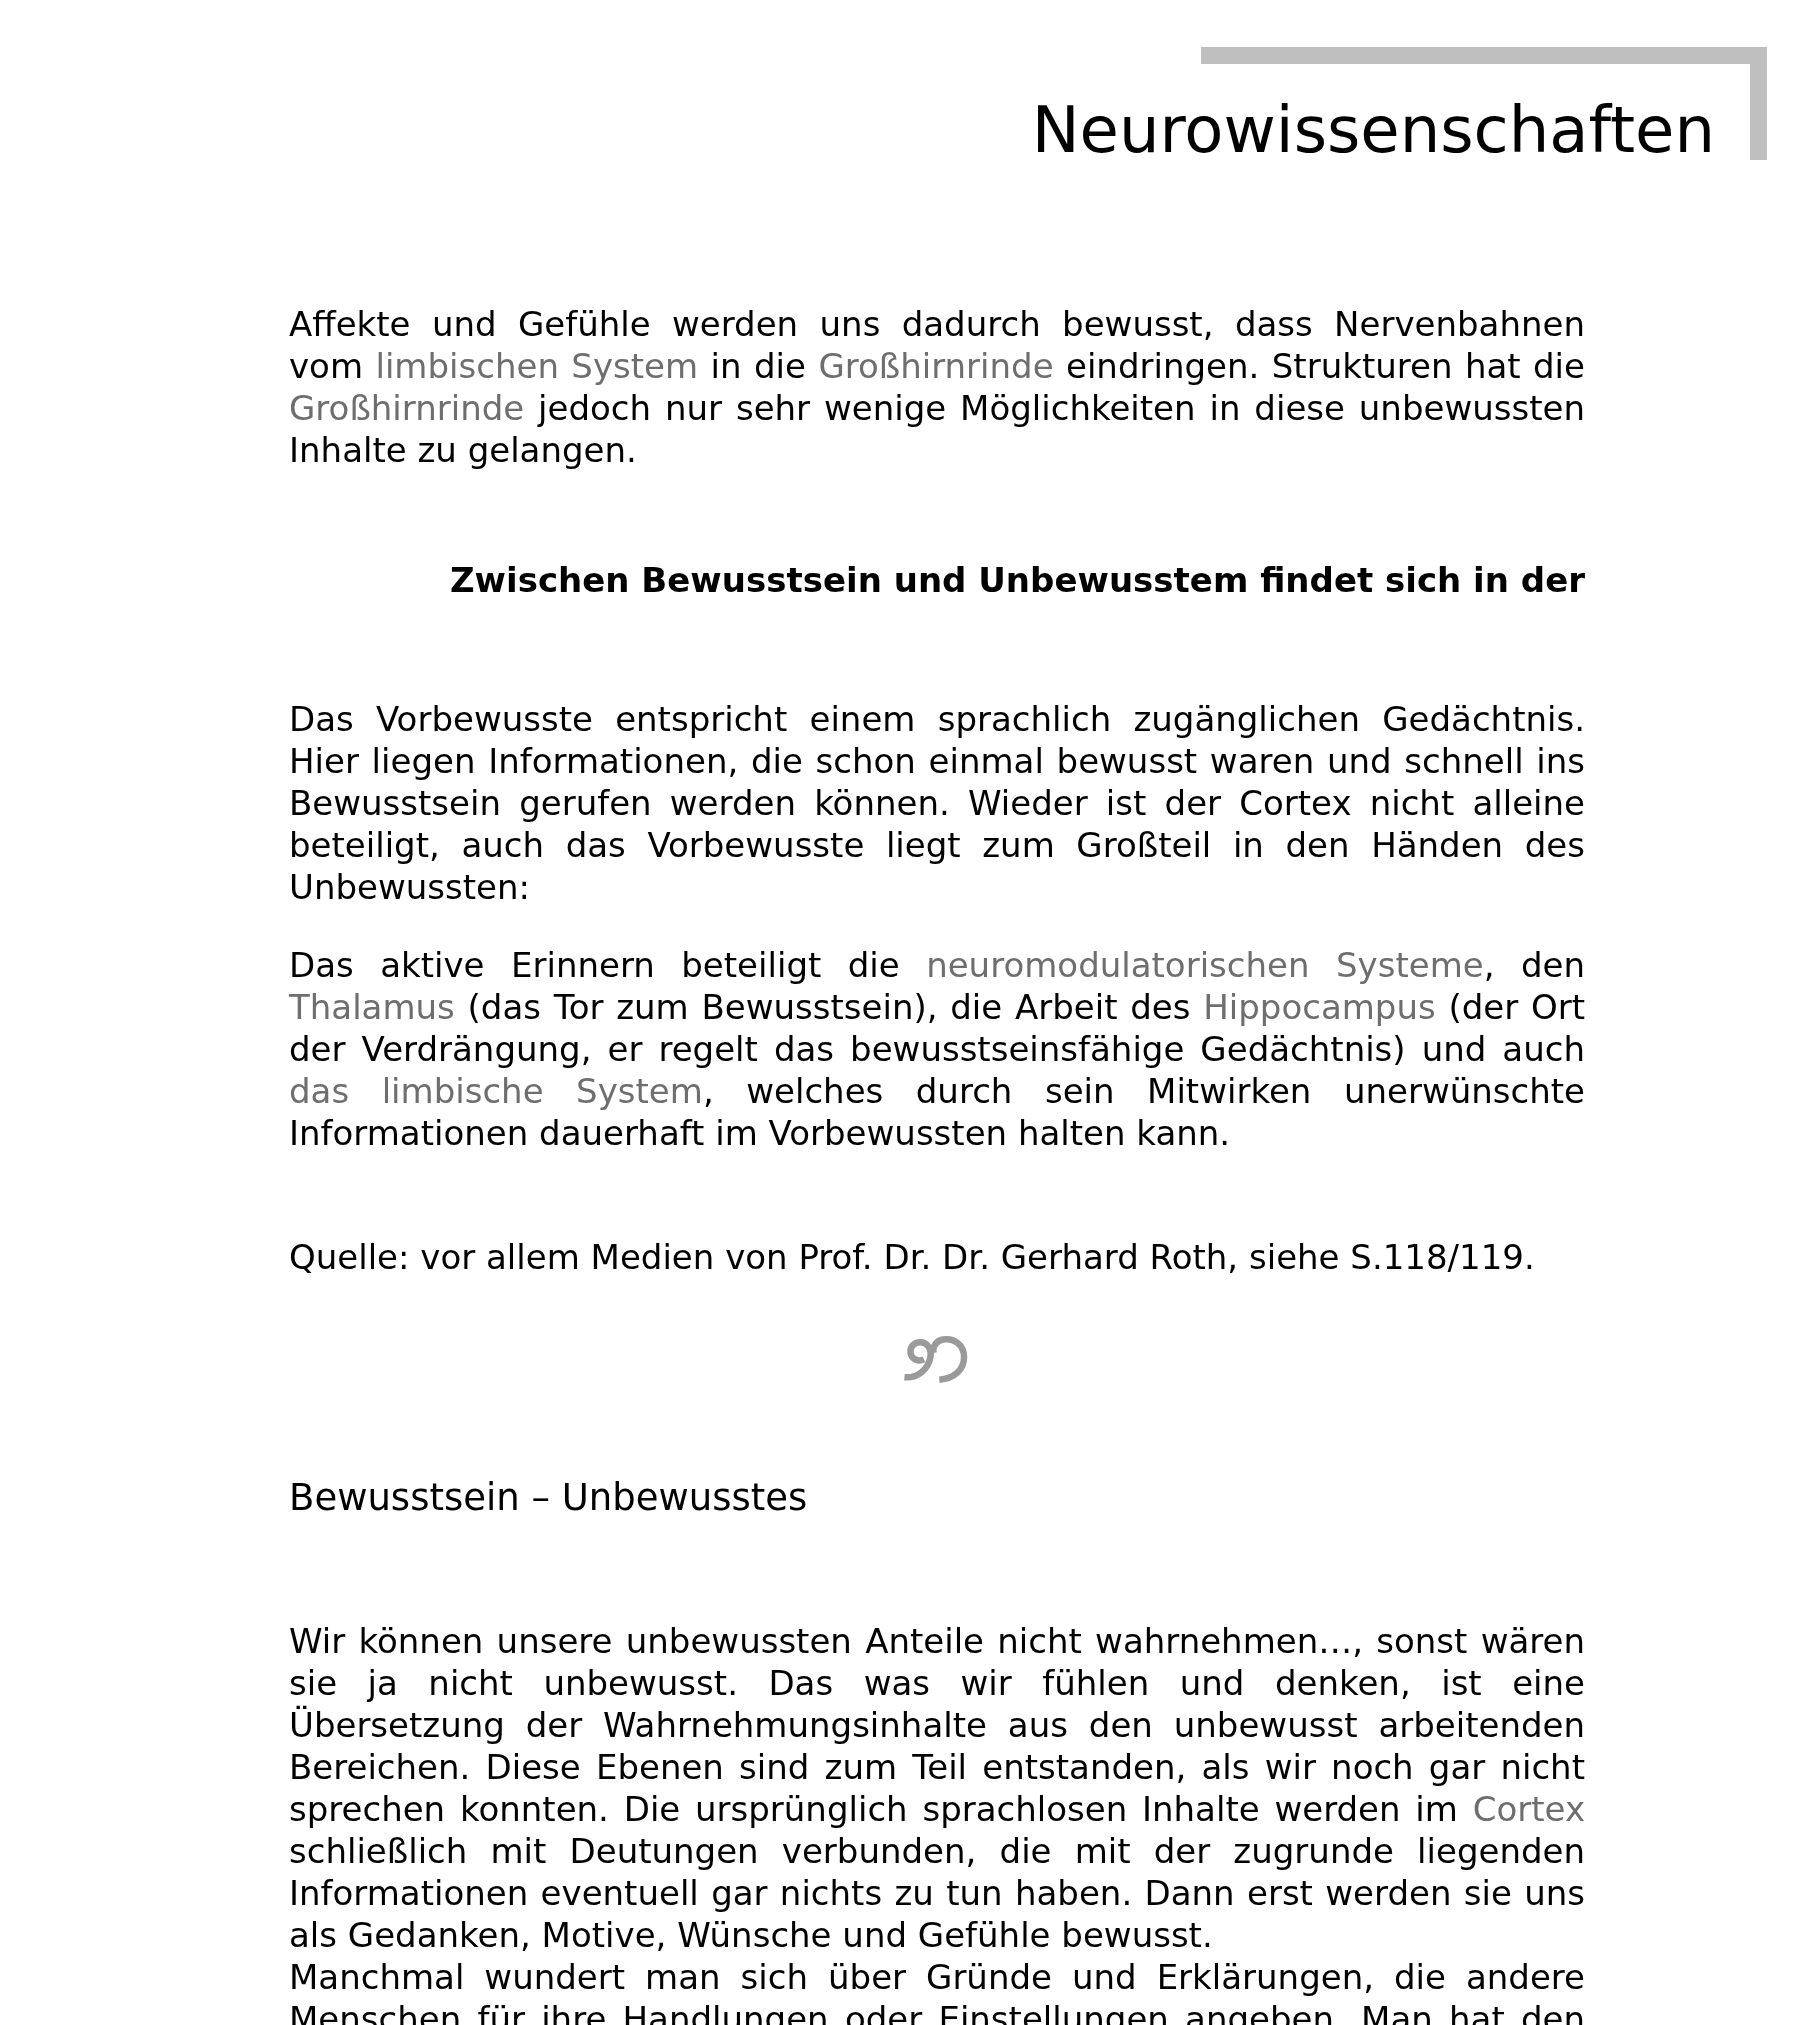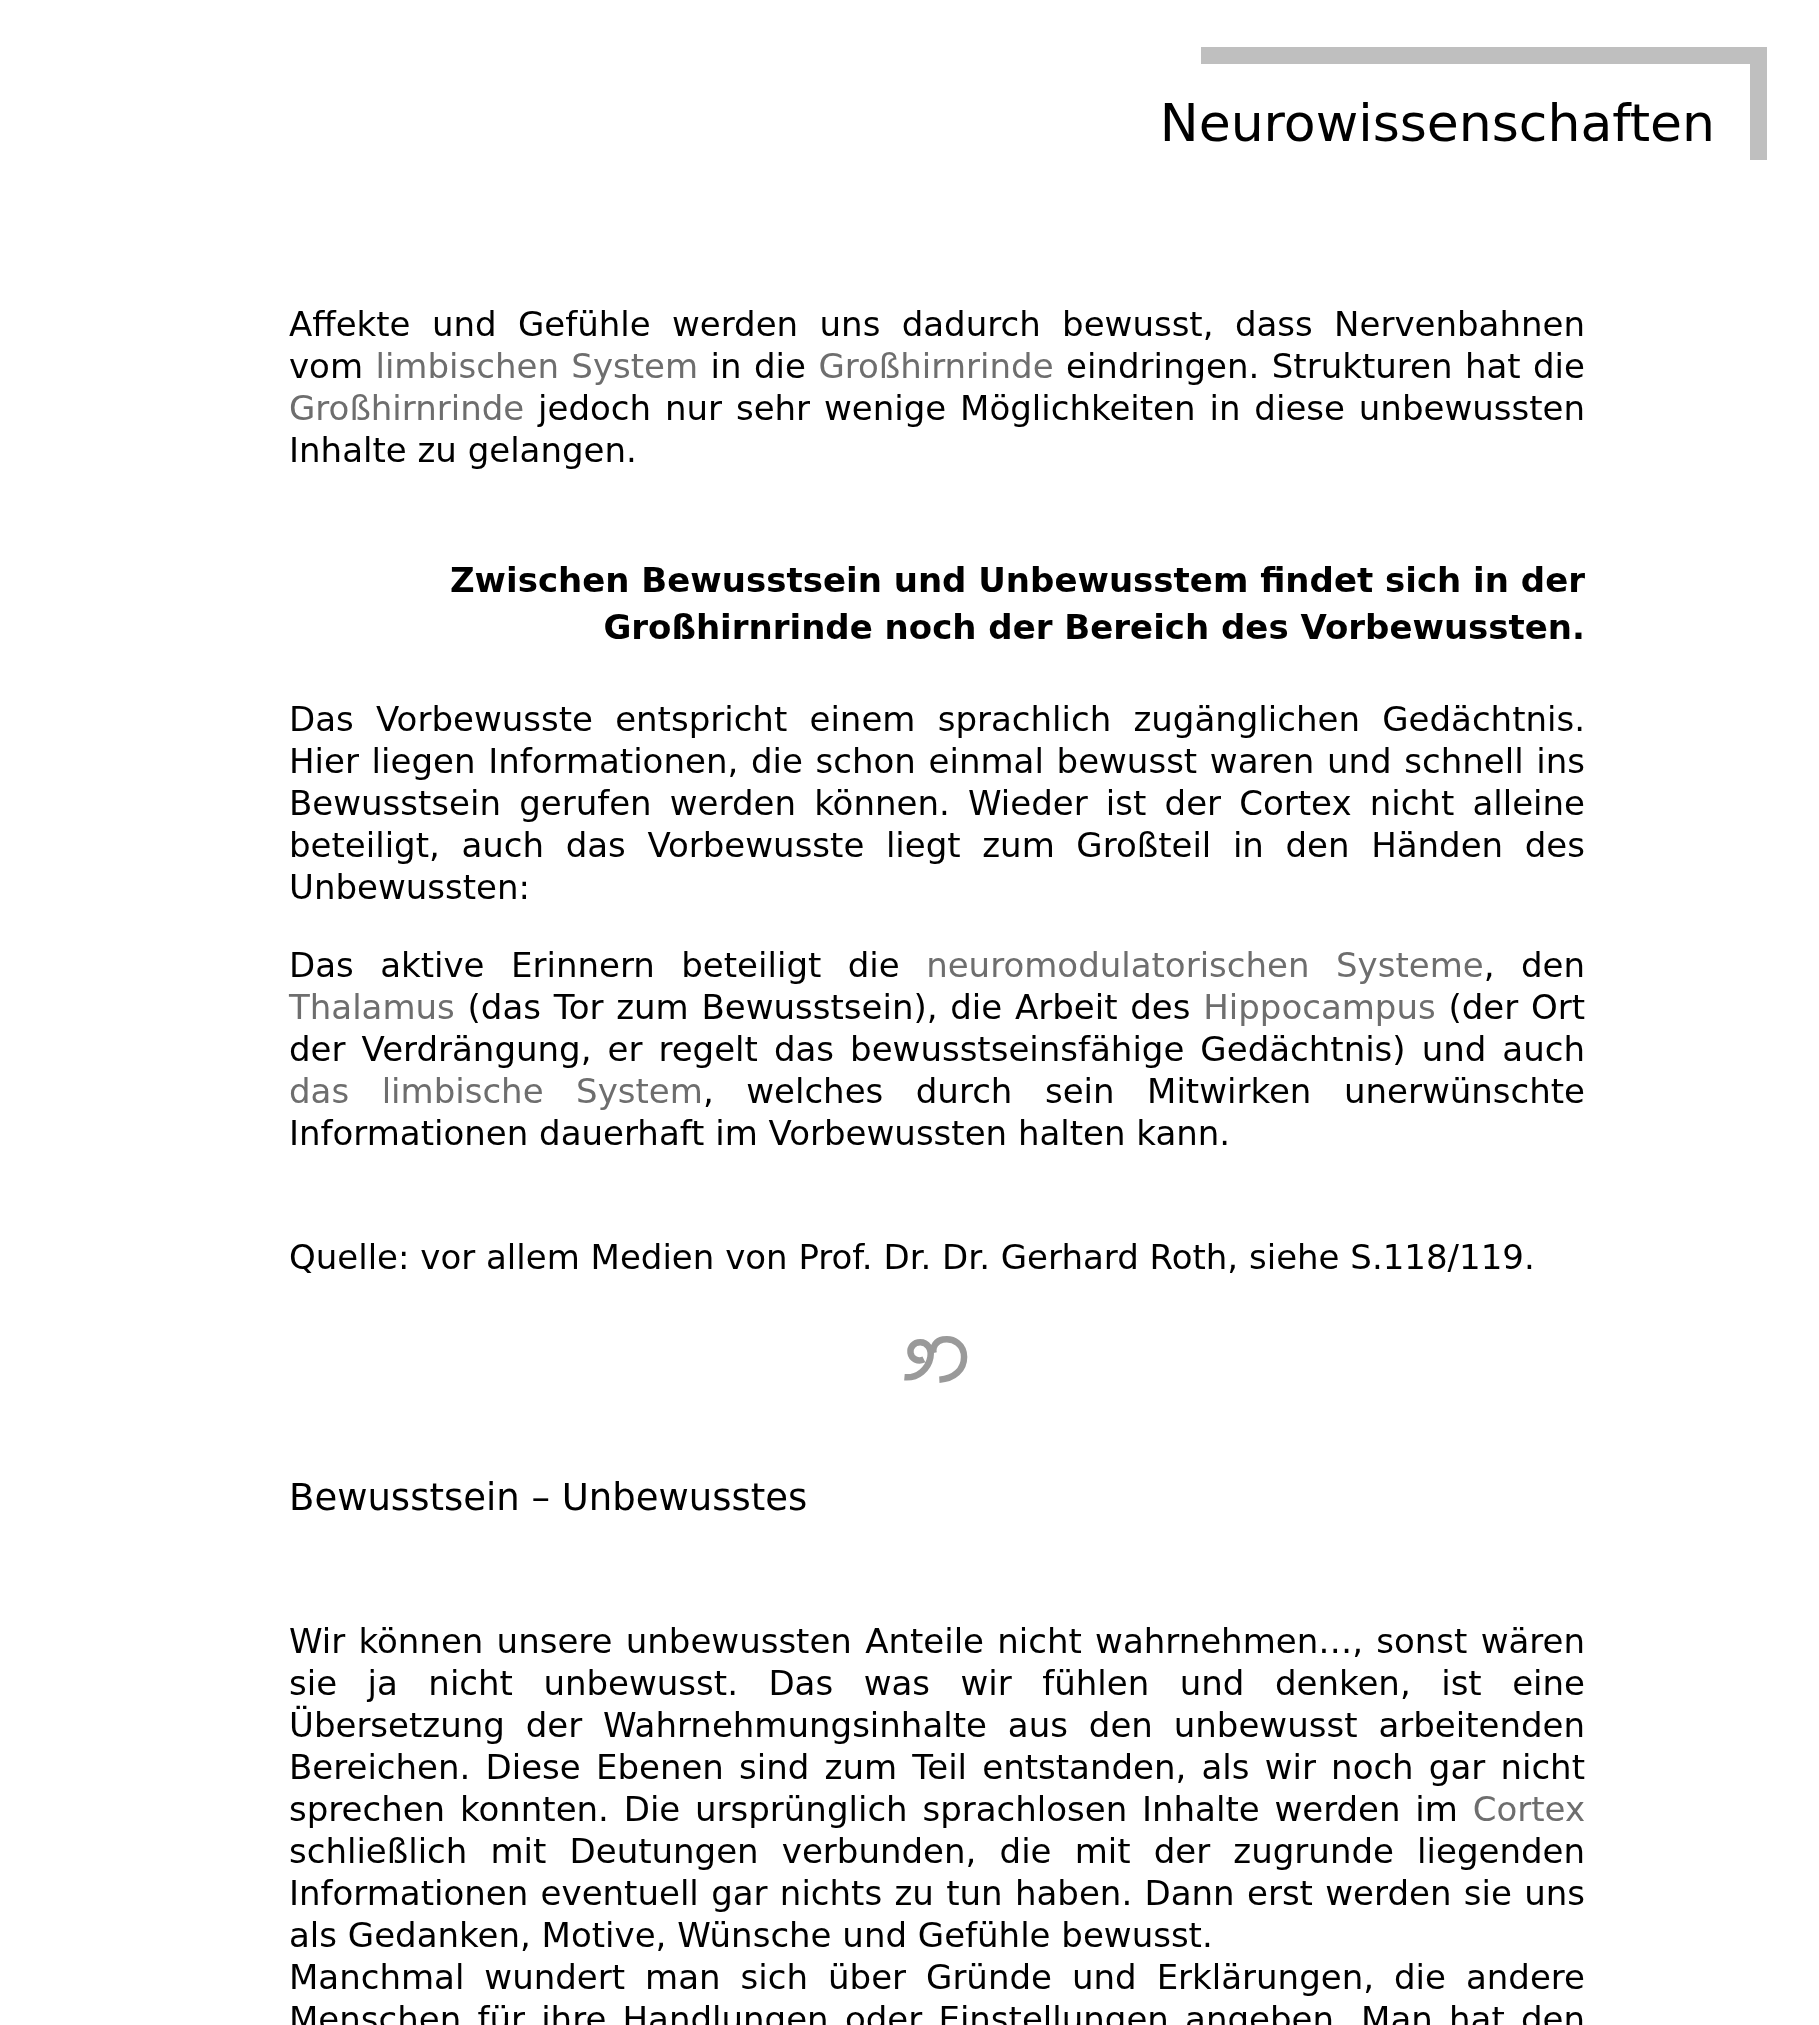--- a/index.html
+++ b/index.html
@@ -6,21 +6,21 @@
   body{
     width:1819px;height:2582px;position:relative;background:#ffffff;
     font-family:"DejaVu Sans","Liberation Sans",sans-serif;color:#000;
     overflow:hidden;
   }
   
   .bar-h{position:absolute;left:1201px;top:47px;width:566px;height:16.6px;background:var(--bar-gray,#bfbfbf);}
   .bar-v{position:absolute;left:1750px;top:47px;width:17px;height:113px;background:var(--bar-gray,#bfbfbf);}
   .doc-title{
     position:absolute;top:94px;right:104px;
-    font-size:52px;line-height:1.15;color:#000;white-space:nowrap;
+    font-size:64px;line-height:1.15;color:#000;white-space:nowrap;
   }
   
   .block{position:absolute;left:289px;width:1296px;}
   .par{
     margin:0;font-size:34px;line-height:42px;text-align:justify;
     color:var(--text-black,#000);
   }
   .par.left{text-align:left;margin-top:10px;}
   .gray{color:var(--gray-text,#6e6e6e);}
   [data-block-id="p1"]{top:303px;}
@@ -44,21 +44,21 @@
 
 <div class="bar-h"></div>
 <div class="bar-v"></div>
 
 <div class="doc-title">Neurowissenschaften</div>
 
 <div>
     <div class="block" data-block-id="p1">
       <p class="par"><span>Affekte und Gefühle werden uns dadurch bewusst, dass Nervenbahnen vom </span><span class="gray">limbischen System</span><span> in die </span><span class="gray">Großhirnrinde</span><span> eindringen. Strukturen hat die </span><span class="gray">Großhirnrinde</span><span> jedoch nur sehr wenige Möglichkeiten in diese unbewussten Inhalte zu gelangen.</span></p>
     </div>
-    <div class="block h-center" data-block-id="h1"><span>Zwischen Bewusstsein und Unbewusstem findet sich in der</span><br><span>Großhirnrinde noch der Bereich des Vorbewussten.</span></div>
+    <div class="block h-center" data-block-id="h1"><span>Zwischen Bewusstsein und Unbewusstem findet sich in der</span><br></div>
     <div class="block" data-block-id="p2">
       <p class="par"><span>Das Vorbewusste entspricht einem sprachlich zugänglichen Gedächtnis. Hier liegen Informationen, die schon einmal bewusst waren und schnell ins Bewusstsein gerufen werden können. Wieder ist der Cortex nicht alleine beteiligt, auch das Vorbewusste liegt zum Großteil in den Händen des Unbewussten:</span></p>
     </div>
     <div class="block" data-block-id="p3">
       <p class="par"><span>Das aktive Erinnern beteiligt die </span><span class="gray">neuromodulatorischen Systeme</span><span>, den </span><span class="gray">Thalamus</span><span> (das Tor zum Bewusstsein), die Arbeit des </span><span class="gray">Hippocampus</span><span> (der Ort der Verdrängung, er regelt das bewusstseinsfähige Gedächtnis) und auch </span><span class="gray">das limbische System</span><span>, welches durch sein Mitwirken unerwünschte Informationen dauerhaft im Vorbewussten halten kann.</span></p>
     </div>
     <div class="block" data-block-id="quelle">
       <p class="par left"><span>Quelle: vor allem Medien von Prof. Dr. Dr. Gerhard Roth, siehe S.118/119.</span></p>
     </div>
     <div class="block" data-block-id="divider"><svg width="71" height="48" viewBox="0 0 175 118">

